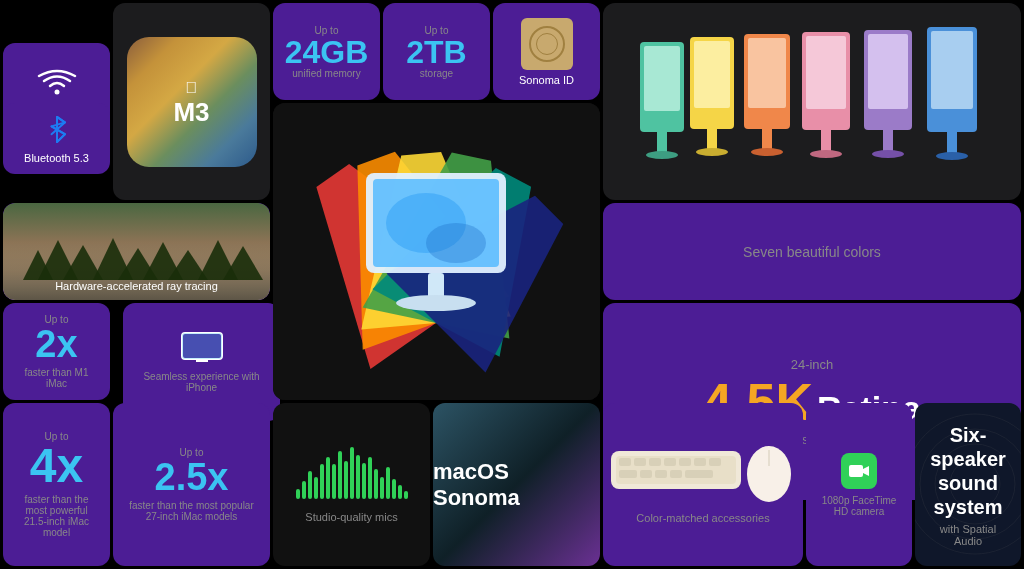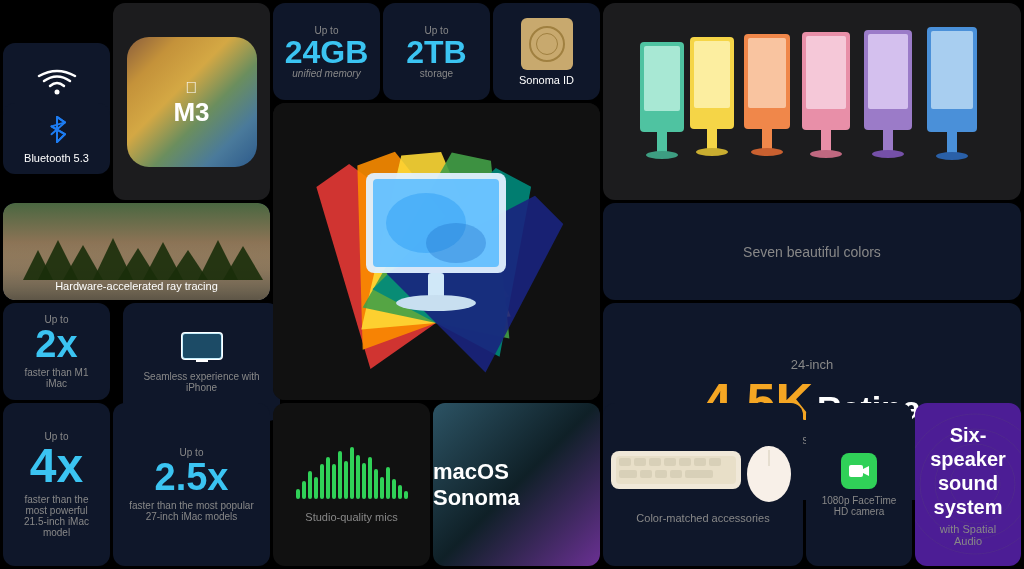--- a/index.html
+++ b/index.html
@@ -15,21 +15,21 @@
     
     .page {
       position: relative;
       width: 1024px;
       height: 569px;
       background: #000;
       gap: 3px;
     }
     .tile {
       position: absolute;
-      background: #0f172a;
+      background: #4c1d95;
       border-radius: 12px;
       overflow: hidden;
       display: flex;
       flex-direction: column;
       align-items: center;
       justify-content: center;
       padding: 10px;
     }
 
     .label-white { color: #fff; font-size: 11px; text-align: center; margin-top: 6px; }
@@ -158,21 +158,21 @@
     <div style="color:#888;font-size:10px;">Up to</div>
     <div class="big-blue" style="font-size:38px;">2.5x</div>
     <div style="color:#888;font-size:10px;text-align:center;margin-top:4px;">faster than the most popular 27-inch iMac models</div>
   </div>
 
   <div style="position:absolute;left:273px;top:3px;width:327px;height:97px;display:flex;gap:3px;">
 
     <div class="tile" style="position:relative;flex:1;height:97px;">
       <div style="color:#888;font-size:10px;">Up to</div>
       <div class="memory-num">24GB</div>
-      <div style="color:#888;font-size:10px;text-align:left;font-style:italic;">unified memory</div>
+      <div style="color:#888;font-size:10px;text-align:left;">unified memory</div>
     </div>
 
     <div class="tile" style="position:relative;flex:1;height:97px;">
       <div style="color:#888;font-size:10px;">Up to</div>
       <div class="storage-num">2TB</div>
       <div style="color:#888;font-size:10px;text-align:center;">storage</div>
     </div>
 
     <div class="tile" style="position:relative;flex:1;height:97px;">
 
@@ -350,21 +350,21 @@
     <div class="tile" style="position:relative;flex:1;height:163px;">
       <div class="facetime-icon">
         <svg viewBox="0 0 22 22" width="22" height="22">
           <rect x="1" y="5" width="14" height="12" rx="2" fill="#fff"></rect>
           <polygon points="15,9 21,6 21,16 15,13" fill="#fff"></polygon>
         </svg>
       </div>
       <div style="color:#888;font-size:10px;text-align:center;">1080p FaceTime HD camera</div>
     </div>
 
-    <div class="tile" style="position:relative;flex:1;height:163px;background:#4c1d95;overflow:hidden;">
+    <div class="tile" style="position:relative;flex:1;height:163px;background:#0f172a;overflow:hidden;">
 
       <div style="position:absolute;inset:0;opacity:0.15;">
         <svg width="120" height="163" viewBox="0 0 120 163">
           <circle cx="60" cy="81" r="70" stroke="#666" stroke-width="1" fill="none"></circle>
           <circle cx="60" cy="81" r="55" stroke="#666" stroke-width="1" fill="none"></circle>
           <circle cx="60" cy="81" r="40" stroke="#666" stroke-width="1" fill="none"></circle>
           <circle cx="60" cy="81" r="25" stroke="#666" stroke-width="1" fill="none"></circle>
         </svg>
       </div>
       <div style="position:relative;z-index:2;text-align:center;">

